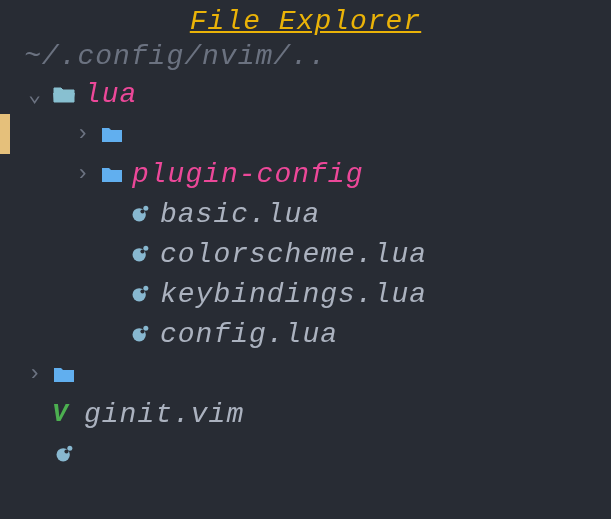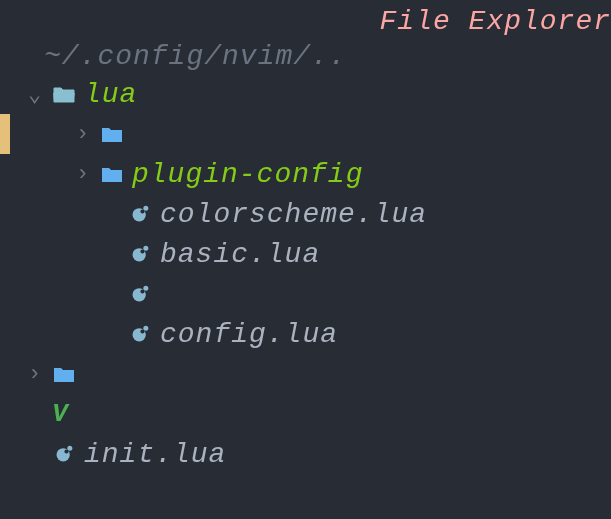--- a/index.html
+++ b/index.html
@@ -12,29 +12,30 @@
       font-family: 'Courier New', Consolas, monospace;
       font-size: 28px;
       color: #abb2bf;
       width: 611px;
       height: 519px;
       overflow: hidden;
       font-style: italic;
       padding-top: 4px;
     }
     .title {
-      text-align: right;
-      color: #fca5a5;
+      text-align: center;
+      color: #eab308;
       font-style: italic;
       padding: 2px 0;
       letter-spacing: 1px;
+      text-decoration: underline;
     }
     .path {
       color: #6b7280;
-      padding: 2px 44px;
+      padding: 2px 24px;
       font-style: italic;
       letter-spacing: 1px;
     }
     .tree {
       padding-left: 28px;
     }
     .row {
       display: flex;
       align-items: center;
       height: 40px;
@@ -75,21 +76,21 @@
     .lua-icon {
       color: #88b8d0;
     }
     .vim-icon {
       color: #4caf50;
       font-weight: bold;
       font-style: italic;
       font-size: 26px;
     }
     .label-folder {
-      color: #84cc16;
+      color: #ec4899;
     }
     .label-file {
       color: #abb2bf;
     }
     svg {
       width: 24px;
       height: 20px;
     }
   </style>
 </head>
@@ -132,42 +133,43 @@
   </div>
 
   <div class="row indent-2">
     <span class="icon lua-icon">
       <svg viewBox="0 0 24 24">
           <circle cx="11" cy="13" r="8" fill="currentColor"></circle>
           <circle cx="19" cy="5" r="3" fill="currentColor"></circle>
           <circle cx="15" cy="9" r="2.5" fill="#282c34"></circle>
         </svg>
     </span>
+    <span class="label-file">basic.lua</span>
+  </div>
+
+  <div class="row indent-2">
+    <span class="icon lua-icon">
+      <svg viewBox="0 0 24 24">
+          <circle cx="11" cy="13" r="8" fill="currentColor"></circle>
+          <circle cx="19" cy="5" r="3" fill="currentColor"></circle>
+          <circle cx="15" cy="9" r="2.5" fill="#282c34"></circle>
+        </svg>
+    </span>
     <span class="label-file">colorscheme.lua</span>
   </div>
 
   <div class="row indent-2">
     <span class="icon lua-icon">
       <svg viewBox="0 0 24 24">
           <circle cx="11" cy="13" r="8" fill="currentColor"></circle>
           <circle cx="19" cy="5" r="3" fill="currentColor"></circle>
           <circle cx="15" cy="9" r="2.5" fill="#282c34"></circle>
         </svg>
     </span>
-    <span class="label-file">basic.lua</span>
-  </div>
-
-  <div class="row indent-2">
-    <span class="icon lua-icon">
-      <svg viewBox="0 0 24 24">
-          <circle cx="11" cy="13" r="8" fill="currentColor"></circle>
-          <circle cx="19" cy="5" r="3" fill="currentColor"></circle>
-          <circle cx="15" cy="9" r="2.5" fill="#282c34"></circle>
-        </svg>
-    </span>
+    <span class="label-file">keybindings.lua</span>
   </div>
 
   <div class="row indent-2">
     <span class="icon lua-icon">
       <svg viewBox="0 0 24 24">
           <circle cx="11" cy="13" r="8" fill="currentColor"></circle>
           <circle cx="19" cy="5" r="3" fill="currentColor"></circle>
           <circle cx="15" cy="9" r="2.5" fill="#282c34"></circle>
         </svg>
     </span>
@@ -179,27 +181,27 @@
     <span class="icon folder-closed">
       <svg viewBox="0 0 24 20">
           <path fill="currentColor" d="M2 4 L9 4 L11 6 L22 6 L22 18 L2 18 Z"></path>
         </svg>
     </span>
   </div>
 
   <div class="row indent-0">
     <span class="chevron"></span>
     <span class="icon vim-icon">V</span>
+    <span class="label-file">ginit.vim</span>
   </div>
 
   <div class="row indent-0">
     <span class="chevron"></span>
     <span class="icon lua-icon">
       <svg viewBox="0 0 24 24">
           <circle cx="11" cy="13" r="8" fill="currentColor"></circle>
           <circle cx="19" cy="5" r="3" fill="currentColor"></circle>
           <circle cx="15" cy="9" r="2.5" fill="#282c34"></circle>
         </svg>
     </span>
-    <span class="label-file">init.lua</span>
   </div>
 
 </div>
 
 </body></html>

